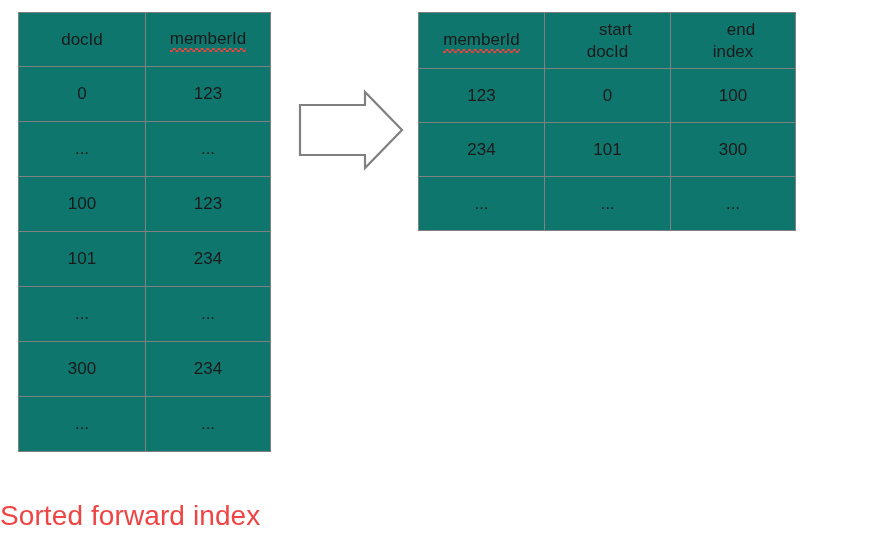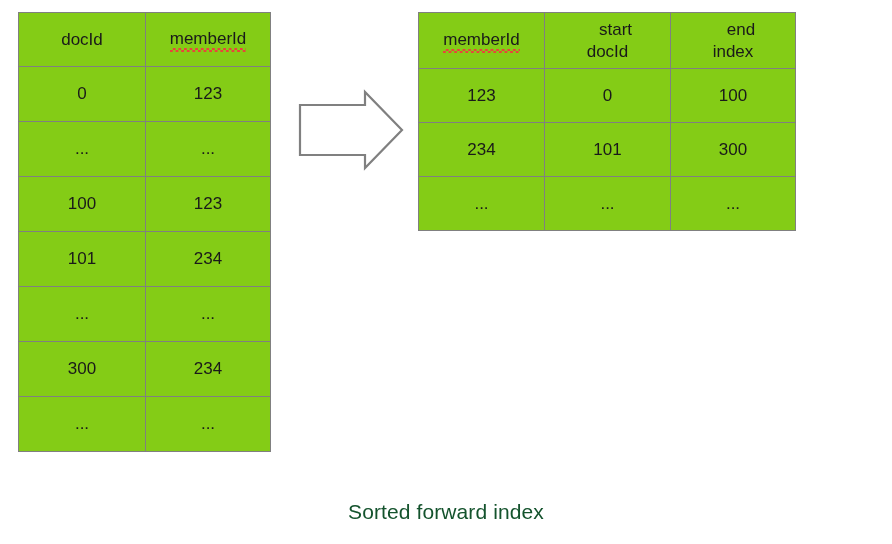--- a/index.html
+++ b/index.html
@@ -18,21 +18,21 @@
   .canvas {
     position: absolute;
     inset: 0;
   }
 
   
   .idx-table {
     position: absolute;
     border-collapse: collapse;
     table-layout: fixed;
-    background: #84cc16;
+    background: #0f766e;
   }
   .idx-table td,
   .idx-table th {
     border: 1px solid #808080;
     text-align: center;
     vertical-align: middle;
     font-weight: normal;
     color: #1a1a1a;
     font-size: 17px;
     line-height: 1.25;
@@ -95,23 +95,23 @@
     width: 110px;
     height: 84px;
   }
 
   
   #diagram-caption {
     position: absolute;
     left: 0;
     right: 0;
     top: 500px;
-    text-align: center;
-    color: #14532d;
-    font-size: 21px;
+    text-align: left;
+    color: #ef4444;
+    font-size: 28px;
     letter-spacing: 0.1px;
   }
 </style>
 </head>
 <body>
 
 <div class="canvas">
 
   <table class="idx-table" id="forward-index-table">
     <colgroup>

